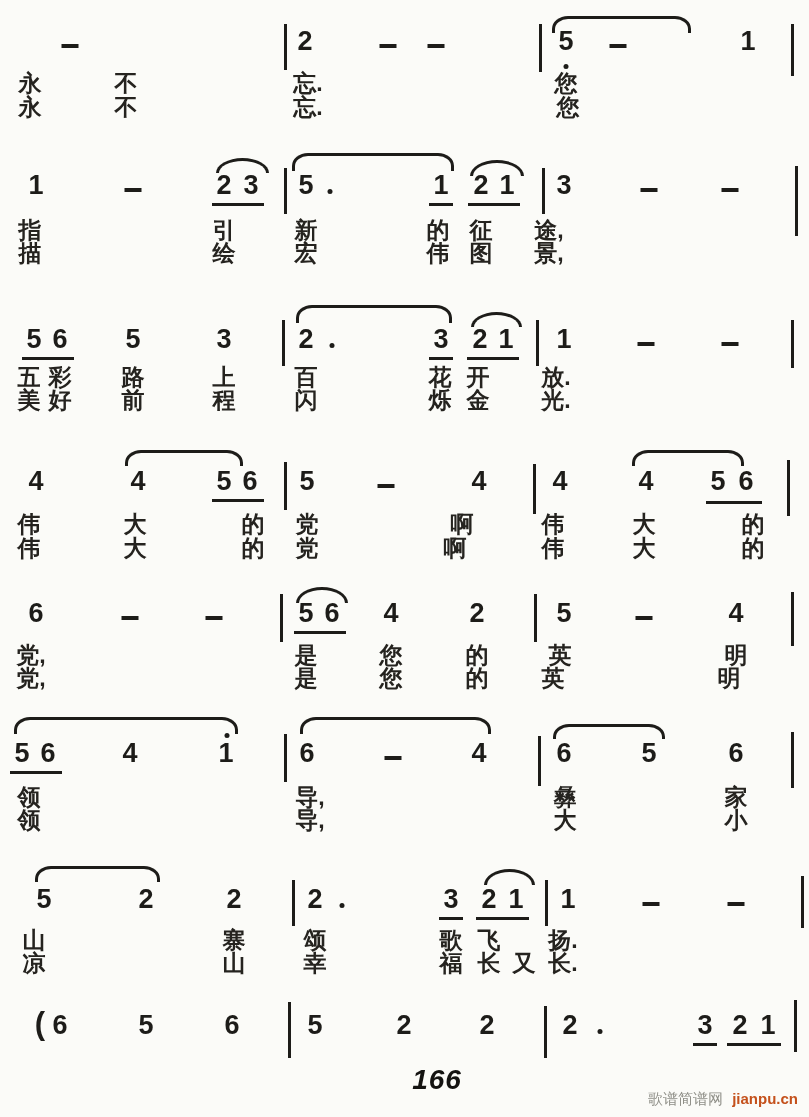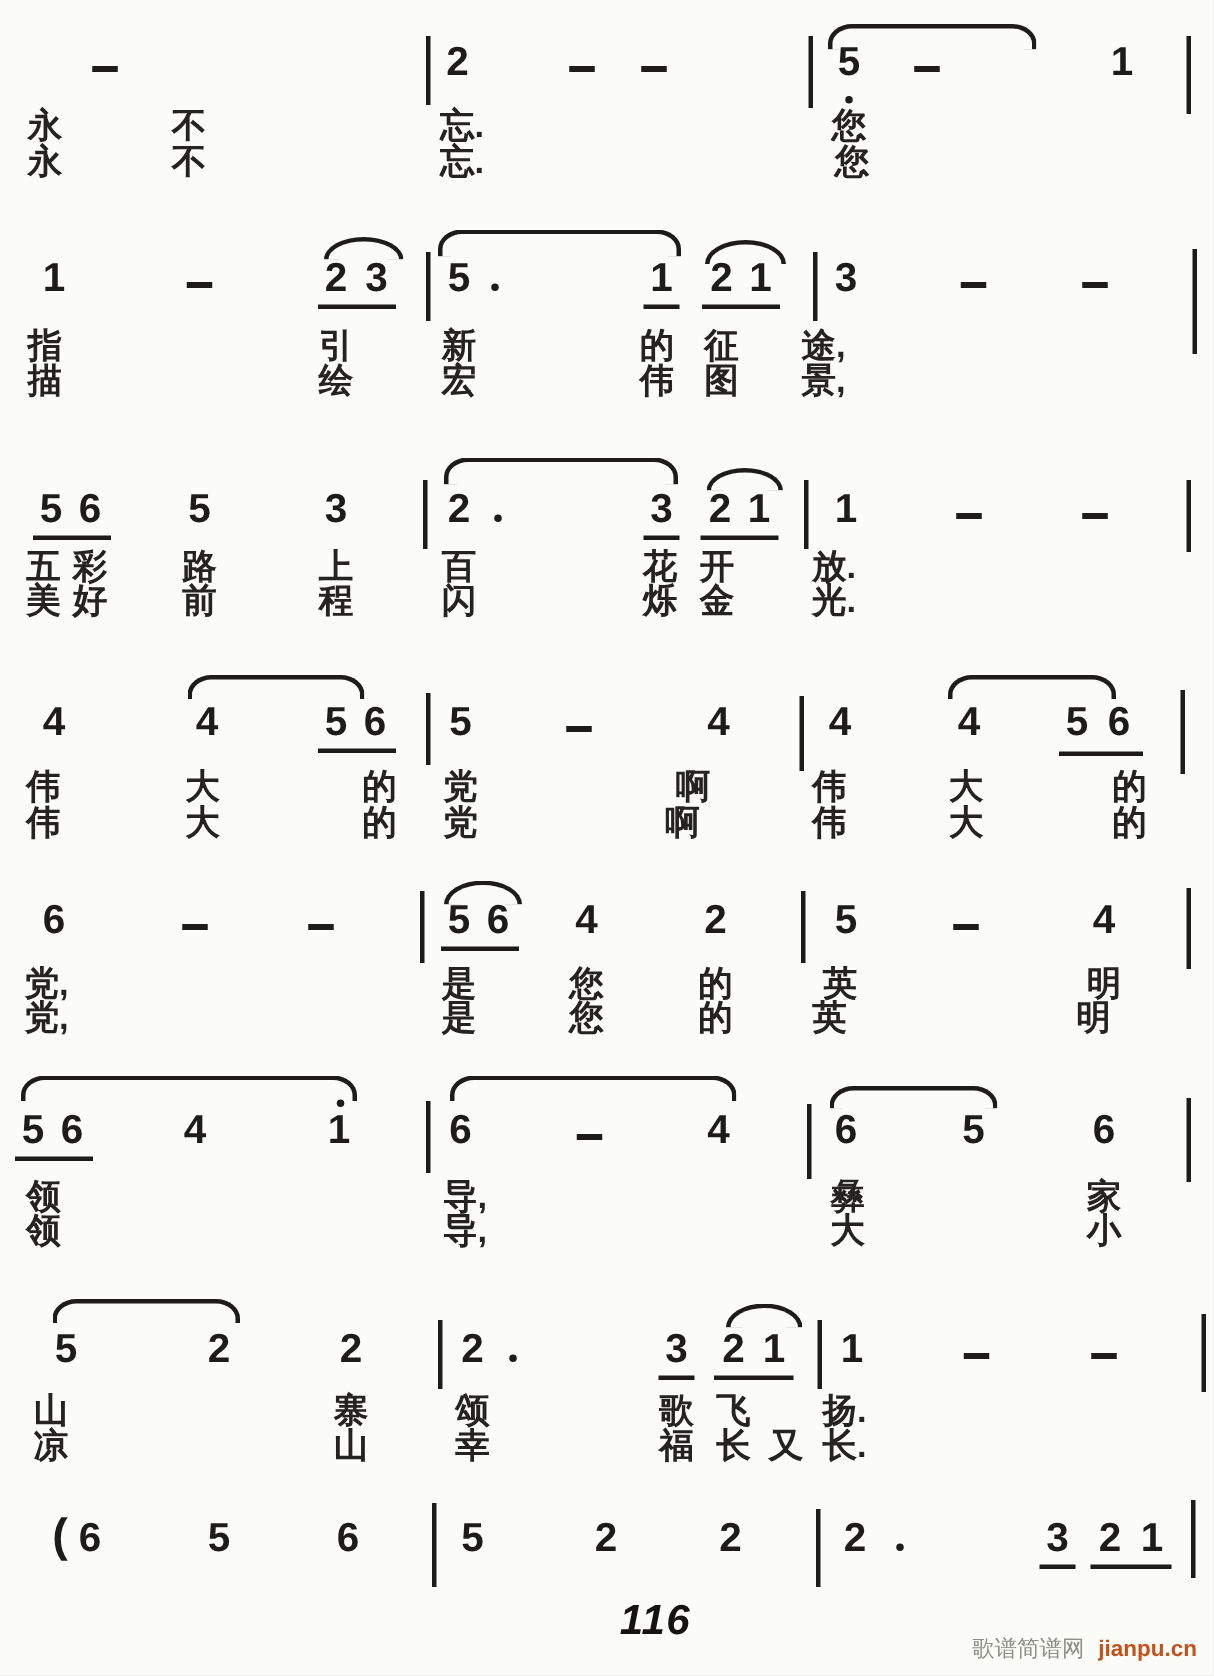--- a/index.html
+++ b/index.html
@@ -38,21 +38,21 @@
     letter-spacing:1px;
   }
   .watermark { position:absolute; left:648px; top:1090px; font-size:15px; white-space:nowrap; }
   .wm-site { color:#8f8f88; }
   .wm-url  { color:#c4511c; font-weight:bold; margin-left:5px; }
 </style>
 </head>
 <body>
 
 <div id="sheet">
-  <div class="page-num">116</div>
+  <div class="page-num">166</div>
   <div class="watermark">
     <span class="wm-site">歌谱简谱网</span>
     <span class="wm-url">jianpu.cn</span>
   </div>
 <div class="dash" style="left: 70px; top: 44px;"></div>
     <div class="bar" style="left: 284px; top: 24px; height: 46px;"></div>
     <div class="note" style="left: 305px; top: 28px;">2</div>
     <div class="dash" style="left: 388px; top: 44px;"></div>
     <div class="dash" style="left: 436px; top: 44px;"></div>
     <div class="bar" style="left: 539px; top: 24px; height: 48px;"></div>

